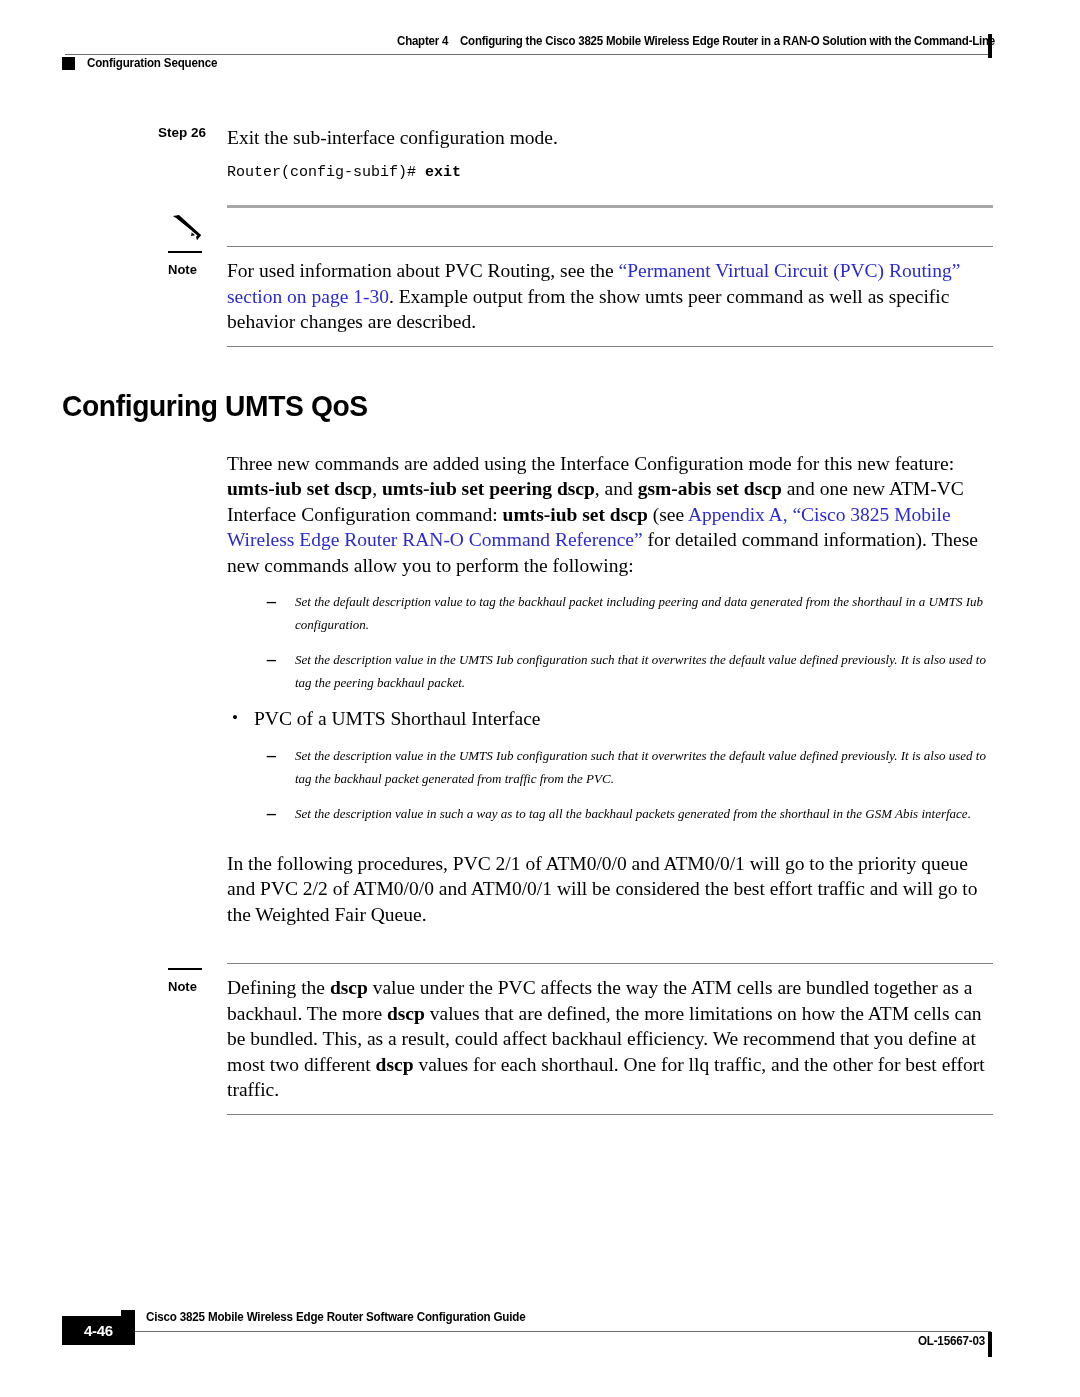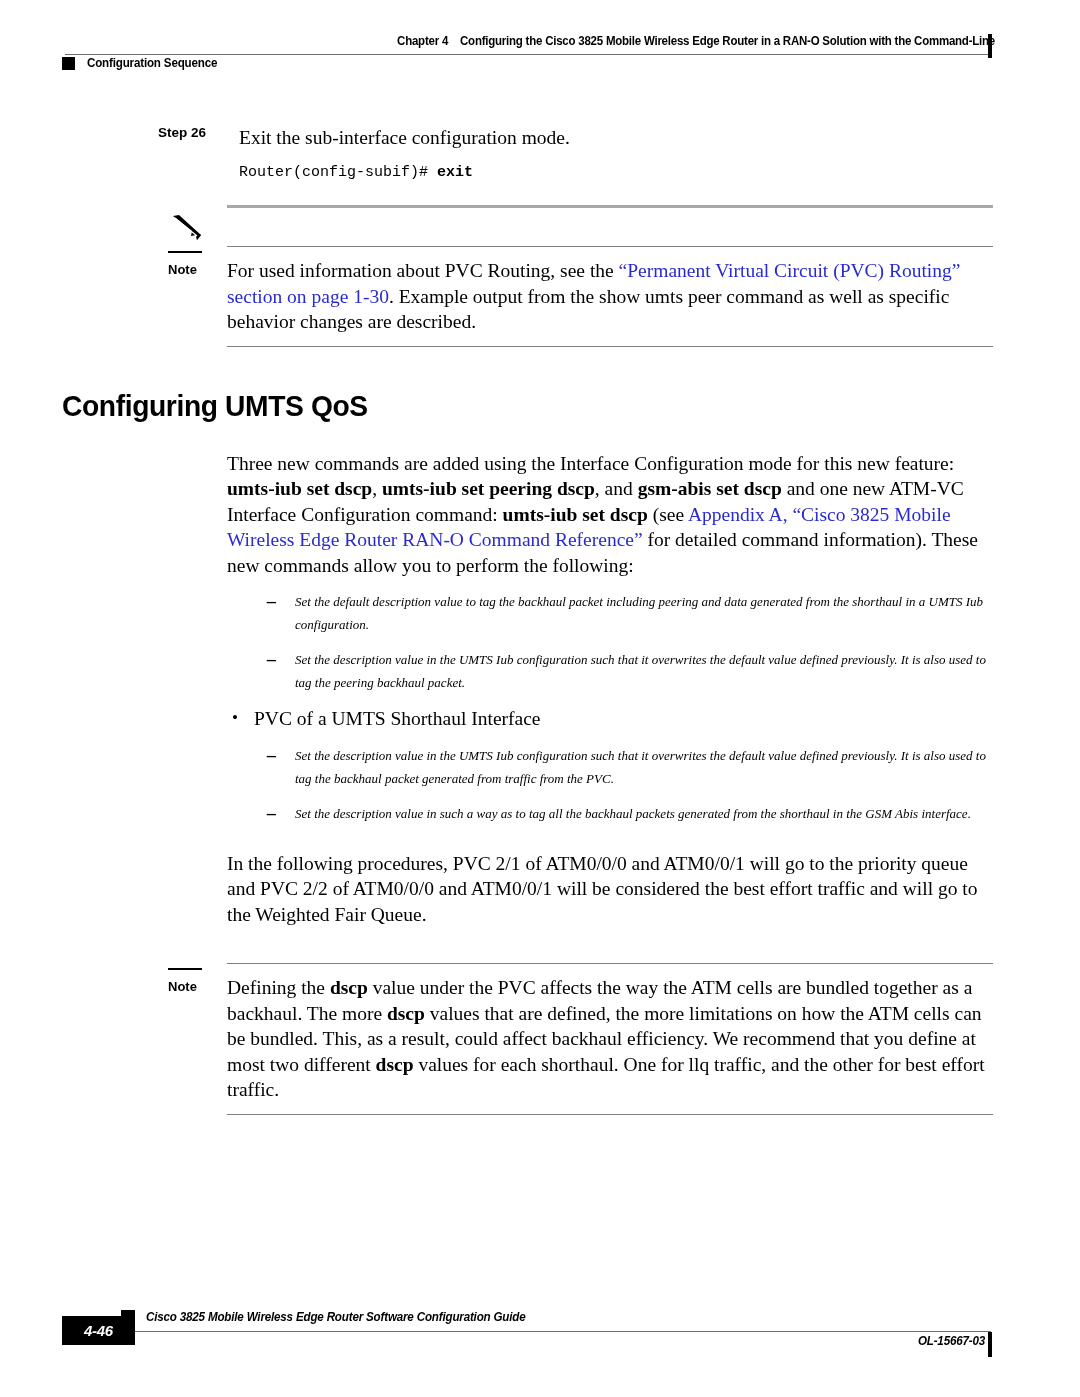--- a/index.html
+++ b/index.html
@@ -88,21 +88,21 @@
   
   .content {
     position: absolute;
     left: 0;
     top: 125px;
     width: 1080px;
   }
 
   .step-block {
     position: relative;
-    padding-left: 12px;
+    padding-left: 0;
   }
   .step-label {
     position: absolute;
     left: 158px;
     top: 0px;
     font-family: "Liberation Sans", "DejaVu Sans", sans-serif;
     font-weight: bold;
     font-size: 13.5px;
     white-space: nowrap;
   }
@@ -235,21 +235,20 @@
     font-size: 18px;
   }
 
   
   .footer {
     position: absolute;
     left: 0;
     top: 1310px;
     width: 1048px;
     height: 70px;
-    font-style: italic;
   }
   .footer-square {
     position: absolute;
     left: 121px;
     top: 0px;
     width: 14px;
     height: 14px;
     background: #000000;
   }
   .footer-guide {

